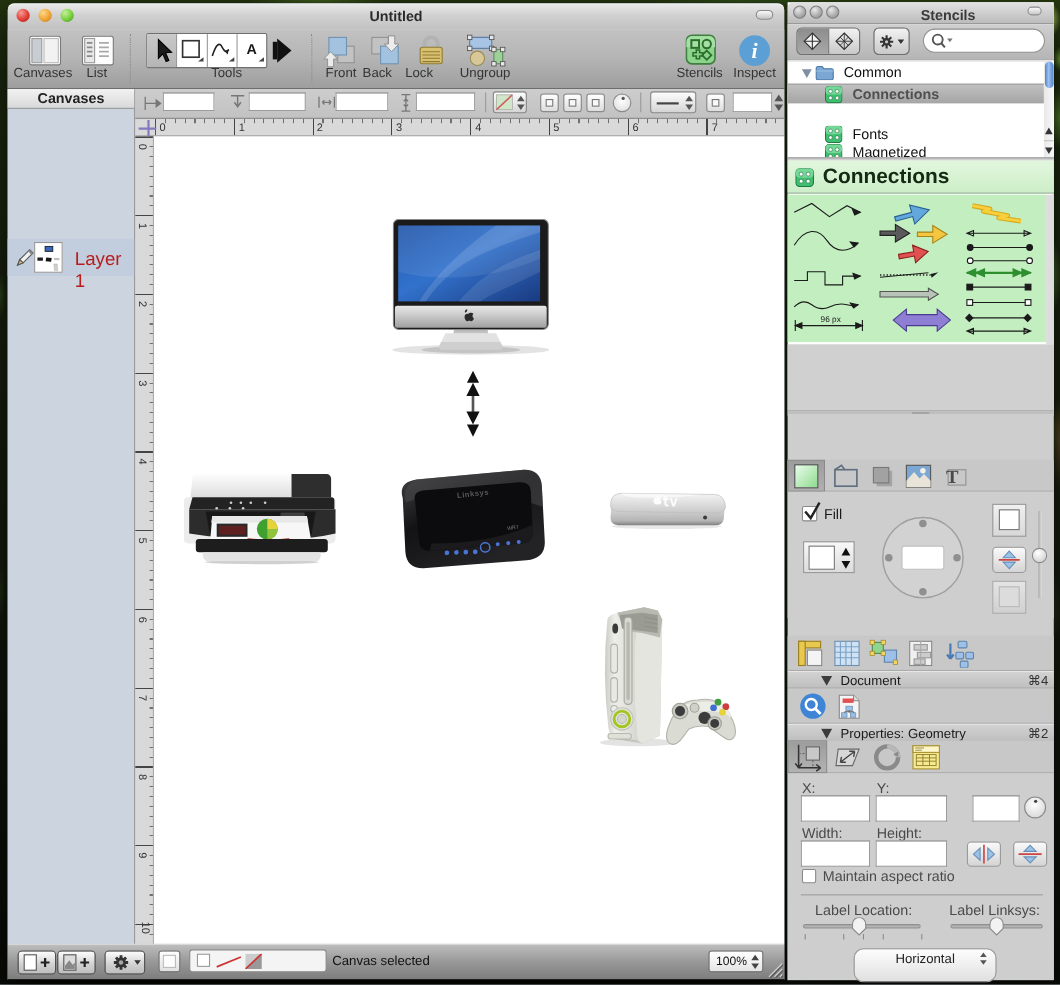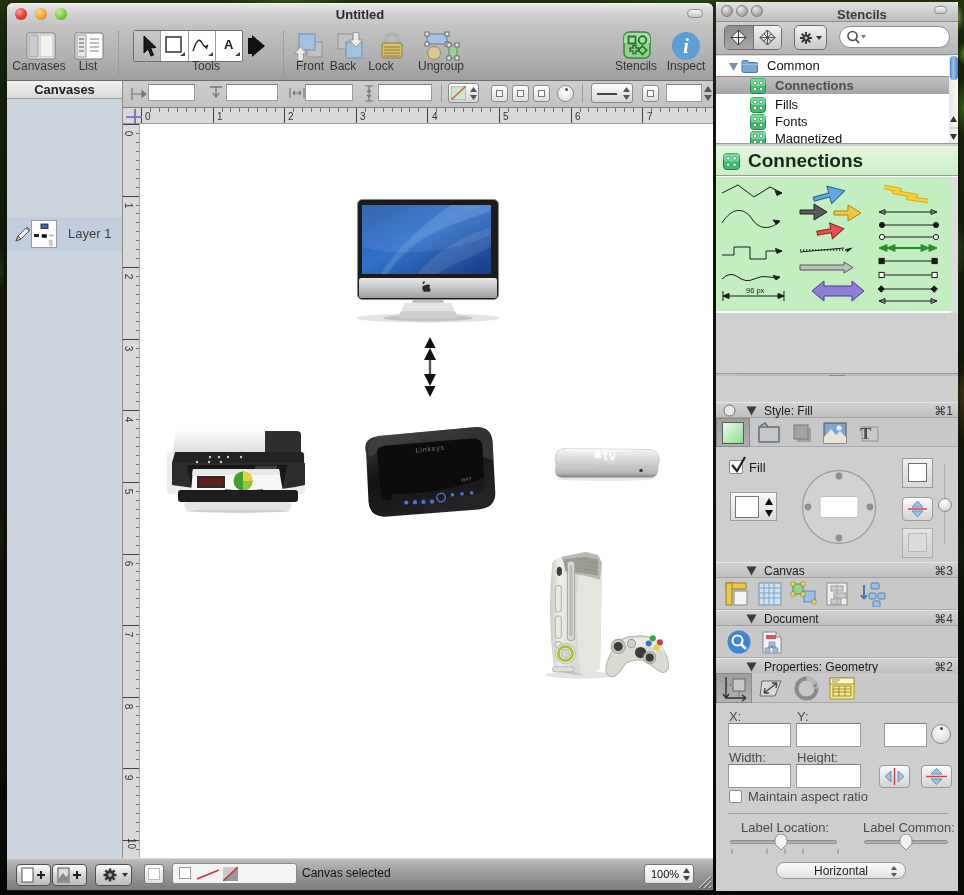--- a/index.html
+++ b/index.html
@@ -252,21 +252,21 @@
       </svg>
       <div class="abs" style="left:24px;top:3px;width:26px;height:28px;background:#fff;border:1px solid #999">
         <svg width="24" height="26" viewBox="0 0 24 26">
           <rect x="9" y="3" width="7" height="4.5" fill="#3468bf" stroke="#1a1a1a" stroke-width="0.8"></rect>
           <path d="M2 13 h5 v3 h-5 z" fill="#1f1f1f"></path>
           <path d="M10 13 l5 0.5 -0.5 3.5 -5 -0.5 z" fill="#141414"></path>
           <rect x="17" y="13.5" width="5" height="2" fill="#c0c0c0"></rect>
           <path d="M17 19 l3 0 0.5 6 -3 0 z" fill="#cfd0ca" stroke="#aaa" stroke-width="0.4"></path>
         </svg>
       </div>
-      <span class="abs" style="left:61px;top:9px;font-size:13px;color:#404040">Layer 1</span>
+      <span class="abs" style="left:61px;top:9px;font-size:17px;color:#b91c1c">Layer 1</span>
     </div>
   </div>
   <div class="abs" id="formatbar">
     <svg class="abs" style="left:8px;top:6px" width="16" height="14" viewBox="0 0 16 14">
         <path d="M1 1v12M1 7h10M11 4l4 3-4 3z" fill="#777" stroke="#777" stroke-width="1.2"></path>
       </svg>
     <div class="abs field" style="left:25px;top:3px;width:47px;height:17px"></div>
     <svg class="abs" style="left:86px;top:5px" width="14" height="16" viewBox="0 0 14 16">
         <path d="M1 1h12M7 1v9M4 7l3 4 3-4" fill="none" stroke="#777" stroke-width="1.3"></path>
       </svg>
@@ -648,26 +648,20 @@
           <path d="M1 6.5 h16" stroke="#9cc0e2" stroke-width="1"></path>
         </svg>
       <span class="abs" style="left:51px;top:0">Common</span>
     </div>
     <div class="abs" style="left:0;top:21px;width:233px;height:18px;background:linear-gradient(180deg,#c0c0c0,#a5a5a5);border-top:1px solid #8a8a8a">
       <svg class="abs" style="left:34px;top:1px" width="16" height="16">
           <use href="#dicesym"></use>
         </svg>
       <span class="abs" style="left:59px;top:1px;font-size:13px;font-weight:bold;color:#4f4f4f">Connections</span>
     </div>
-    <div class="abs srow" style="top:42px">
-      <svg class="abs" style="left:34px;top:0" width="16" height="16">
-          <use href="#dicesym"></use>
-        </svg>
-      <span class="abs" style="left:59px;top:0">Fills</span>
-    </div>
     <div class="abs srow" style="top:76px">
       <svg class="abs" style="left:34px;top:0" width="16" height="16">
           <use href="#dicesym"></use>
         </svg>
       <span class="abs" style="left:59px;top:0">Magnetized</span>
     </div>
     <div class="abs srow" style="top:59px">
       <svg class="abs" style="left:34px;top:0" width="16" height="16">
           <use href="#dicesym"></use>
         </svg>
@@ -753,30 +747,20 @@
   </div>
   <div class="abs" style="left:235px;top:175px;width:7px;height:136px;background:#ddd"></div>
   <div class="abs" style="left:0;top:311px;width:242px;height:60px;background:#d0d0d0"></div>
   <div class="abs" id="sdivider" style="left:0;top:371px;width:242px;height:5px;background:linear-gradient(180deg,#c4c4c4,#ababab);border-top:1px solid #999">
       <div class="abs" style="left:113px;top:1px;width:16px;height:2px;background:#8a8a8a;border-radius:1px"></div>
     </div>
 </div>
 
 <div class="abs" id="inspwin">
 
-  <div class="abs secheader" style="top:26px">
-    <svg class="abs" style="left:7px;top:1px" width="13" height="13">
-        <circle cx="6.5" cy="6.5" r="5.5" fill="#e8e8e8" stroke="#6a6a6a"></circle>
-      </svg>
-    <svg class="abs" style="left:30px;top:3px" width="11" height="10">
-        <path d="M0.5 0.5 h10 L5.5 9.5 Z" fill="#3c3c3c"></path>
-      </svg>
-    <span class="abs" style="left:48px;top:1px">Style: Fill</span>
-    <span class="cmdkey">⌘1</span>
-  </div>
 
   <div class="abs iconrow" style="top:42px;height:29px">
     <div class="abs" style="left:0;top:0;width:34px;height:29px;background:linear-gradient(180deg,#9d9d9d,#b0b0b0);border:1px solid #8a8a8a">
       <div class="abs" style="left:5px;top:3px;width:22px;height:22px;background:linear-gradient(135deg,#eafced 0%,#8edb8e 100%);border:1px solid #5a5a5a"></div>
     </div>
     <svg class="abs" style="left:40px;top:3px" width="26" height="24" viewBox="0 0 26 24">
       <rect x="3" y="6" width="20" height="15" fill="none" stroke="#5f6f7f" stroke-width="1.5"></rect>
       <path d="M3 6 l6 -4 3 4" fill="none" stroke="#5f6f7f" stroke-width="1.5"></path>
     </svg>
     <svg class="abs" style="left:74px;top:3px" width="26" height="24" viewBox="0 0 26 24">
@@ -827,27 +811,20 @@
           <path d="M5 11 h19" stroke="#cc4444" stroke-width="1.5"></path>
         </svg>
     </div>
     <div class="abs" style="left:186px;top:81px;width:31px;height:30px;background:linear-gradient(180deg,#e4e4e4,#d0d0d0);border:1px solid #adadad">
       <div class="abs" style="left:5px;top:4px;width:19px;height:19px;background:#dcdcdc;border:1.5px solid #b8b8b8"></div>
     </div>
     <div class="abs" style="left:228px;top:17px;width:3px;height:80px;background:linear-gradient(90deg,#a8a8a8,#e0e0e0);border-radius:2px"></div>
     <div class="abs" style="left:222px;top:51px;width:14px;height:14px;border-radius:50%;background:radial-gradient(circle at 40% 30%,#ffffff,#c8c8c8);border:1px solid #8a8a8a"></div>
   </div>
 
-  <div class="abs secheader" style="top:186px">
-    <svg class="abs" style="left:30px;top:3px" width="11" height="10">
-        <path d="M0.5 0.5 h10 L5.5 9.5 Z" fill="#3c3c3c"></path>
-      </svg>
-    <span class="abs" style="left:48px;top:1px">Canvas</span>
-    <span class="cmdkey">⌘3</span>
-  </div>
   <div class="abs iconrow" style="top:202px;height:32px">
     <svg class="abs" style="left:8px;top:3px" width="26" height="26" viewBox="0 0 26 26">
       <rect x="2" y="2" width="20" height="6" fill="#e8c84f" stroke="#9a7f1f"></rect>
         <rect x="2" y="2" width="6" height="22" fill="#e8c84f" stroke="#9a7f1f"></rect>
       <rect x="10" y="10" width="13" height="14" fill="#f4f4f4" stroke="#888"></rect>
     </svg>
     <svg class="abs" style="left:41px;top:3px" width="26" height="26" viewBox="0 0 26 26">
       <rect x="2" y="2" width="22" height="22" fill="#cfe2f4" stroke="#6f8faf"></rect>
       <g stroke="#7aa0c8" stroke-width="1">
           <path d="M2 7h22M2 12h22M2 17h22M7 2v22M12 2v22M17 2v22"></path>
@@ -978,25 +955,25 @@
     <div class="abs" style="left:14px;top:137px;width:107px;height:4px;background:linear-gradient(180deg,#9a9a9a,#c4c4c4);border-radius:2px;border:1px solid #919191"></div>
     <svg class="abs" style="left:57px;top:131px" width="16" height="17" viewBox="0 0 16 17">
         <path d="M2 6 a6 6 0 0 1 12 0 v4 l-6 6 -6 -6 z" fill="#f2f2f2" stroke="#8a8a8a"></path>
       </svg>
     <g></g>
     <svg class="abs" style="left:14px;top:146px" width="110" height="6">
         <g stroke="#8a8a8a">
           <path d="M2 0v5M37 0v5M55 0v5M73 0v5M108 0v5"></path>
         </g>
       </svg>
-    <span class="abs lbl" style="left:147px;top:117px">Label Common:</span>
+    <span class="abs lbl" style="left:147px;top:117px">Label Linksys:</span>
     <div class="abs" style="left:148px;top:137px;width:84px;height:4px;background:linear-gradient(180deg,#9a9a9a,#c4c4c4);border-radius:2px;border:1px solid #919191"></div>
     <svg class="abs" style="left:182px;top:131px" width="16" height="17" viewBox="0 0 16 17">
         <path d="M2 6 a6 6 0 0 1 12 0 v4 l-6 6 -6 -6 z" fill="#f2f2f2" stroke="#8a8a8a"></path>
       </svg>
-    <div class="abs" style="left:60px;top:159px;width:130px;height:17px;border:1px solid #9a9a9a;border-radius:9px;background:linear-gradient(180deg,#fdfdfd,#e0e0e0);text-align:center;font-size:12px;color:#222;line-height:16px">Horizontal
+    <div class="abs" style="left:60px;top:159px;width:130px;height:31px;border:1px solid #9a9a9a;border-radius:9px;background:linear-gradient(180deg,#fdfdfd,#e0e0e0);text-align:center;font-size:12px;color:#222;line-height:16px">Horizontal
       <svg class="abs" style="left:113px;top:2px" width="8" height="13">
           <path d="M4 1 L7 5 H1 Z" fill="#555"></path>
           <path d="M4 12 L1 8 H7 Z" fill="#555"></path>
         </svg>
     </div>
   </div>
 </div>
 
 </body></html>

